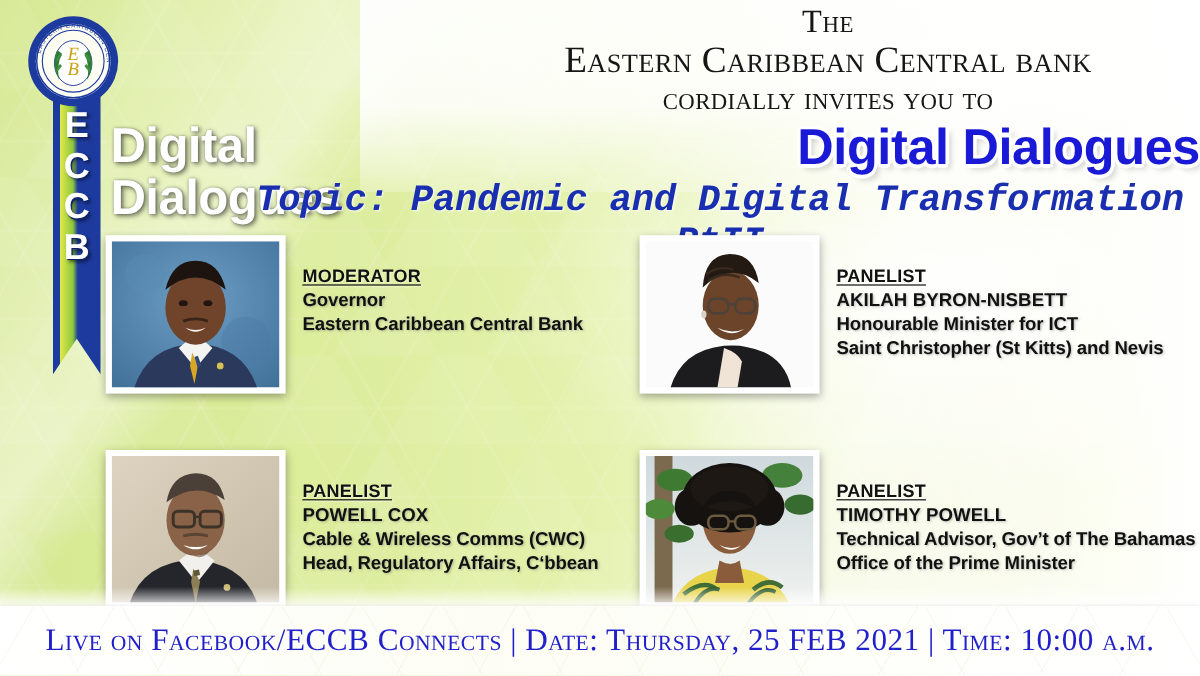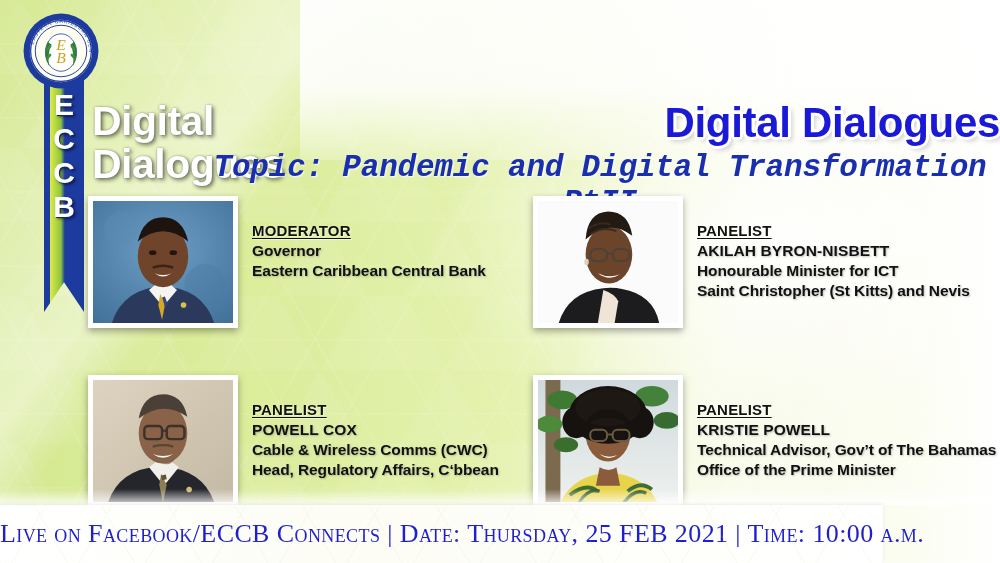--- a/index.html
+++ b/index.html
@@ -124,23 +124,23 @@
     text-shadow:1px 1px 2px rgba(120,120,120,.45);
   }
 
   #p0{left:88px;top:196px;}
   #p1{left:533px;top:196px;}
   #p2{left:88px;top:375px;}
   #p3{left:533px;top:375px;}
 
   
   .footer{
-    position:absolute;left:0;bottom:0;width:883px;height:58px;z-index:8;
+    position:absolute;left:0;bottom:0;width:1000px;height:58px;z-index:8;
     background:linear-gradient(90deg,#ffffff 0%,#fdfdf5 40%,#ffffff 100%);
-    display:flex;align-items:center;
+    display:flex;align-items:center;justify-content:center;
     box-shadow:0 -1px 3px rgba(0,0,0,.08);
   }
   .footer .txt{
     font-family:"Liberation Serif", serif;font-variant:small-caps;
     font-size:26px;color:#1f1fcc;letter-spacing:.4px;white-space:nowrap;
   }
   .footer-hex{
     position:absolute;inset:0;opacity:.35;pointer-events:none;
     background:
       repeating-linear-gradient(60deg, rgba(200,215,170,.35) 0 1px, rgba(255,255,255,0) 1px 58px),
@@ -190,20 +190,25 @@
       <span>C</span>
       <span>B</span>
     </div>
 
     <div class="dd-stack">
       <div>Digital</div>
       <div>Dialogues</div>
     </div>
   </div>
 
+  <div class="header">
+    <div class="l1">The</div>
+    <div class="l2">Eastern Caribbean Central bank</div>
+    <div class="l3">cordially invites you to</div>
+  </div>
 
   <div class="title">Digital Dialogues</div>
   <div class="topic">Topic: Pandemic and Digital Transformation PtII</div>
 
   <div class="person" id="p0">
     <div class="photo">
       <div class="inner">
         <svg viewBox="0 0 150 132" width="100%" height="100%" preserveAspectRatio="xMidYMid slice">
           <defs>
             <radialGradient id="bg0" cx="50%" cy="40%" r="80%">
@@ -326,21 +331,21 @@
           <path d="M51 48 q24 -14 48 0 q-6 -16 -24 -16 q-18 0 -24 16 Z" fill="#16120f"></path>
           <rect x="56" y="54" width="18" height="12" rx="5" fill="none" stroke="#6b5a3f" stroke-width="2.2"></rect>
           <rect x="80" y="54" width="18" height="12" rx="5" fill="none" stroke="#6b5a3f" stroke-width="2.2"></rect>
           <line x1="74" y1="59" x2="80" y2="59" stroke="#6b5a3f" stroke-width="2"></line>
           <path d="M66 80 q10 8 19 1 q-10 4 -19 -1 Z" fill="#fff"></path>
         </svg>
       </div>
     </div>
     <div class="bio">
       <div class="role">PANELIST</div>
-      <div class="name">KRISTIE POWELL</div>
+      <div class="name">TIMOTHY POWELL</div>
       <div class="line">Technical Advisor, Gov’t of The Bahamas</div>
       <div class="line">Office of the Prime Minister</div>
     </div>
   </div>
 
   <div class="footer-topfade"></div>
 
   <div class="footer">
     <div class="footer-hex"></div>
     <div class="txt">Live on Facebook/ECCB Connects | Date: Thursday, 25 FEB 2021 | Time: 10:00 a.m.</div>

